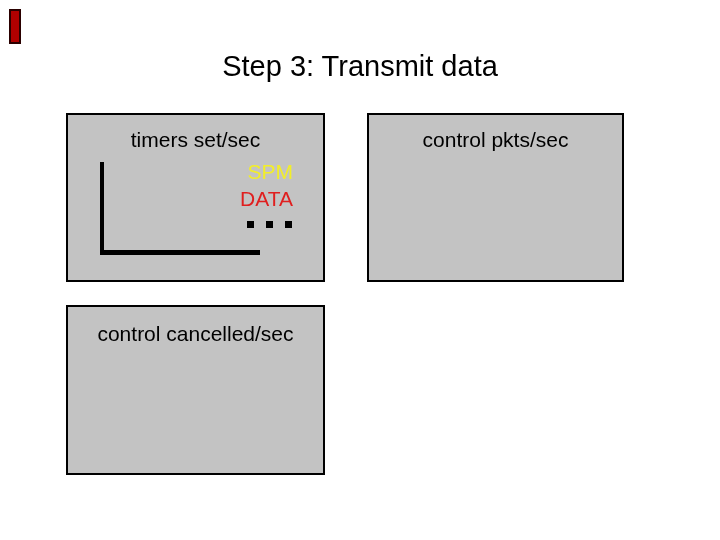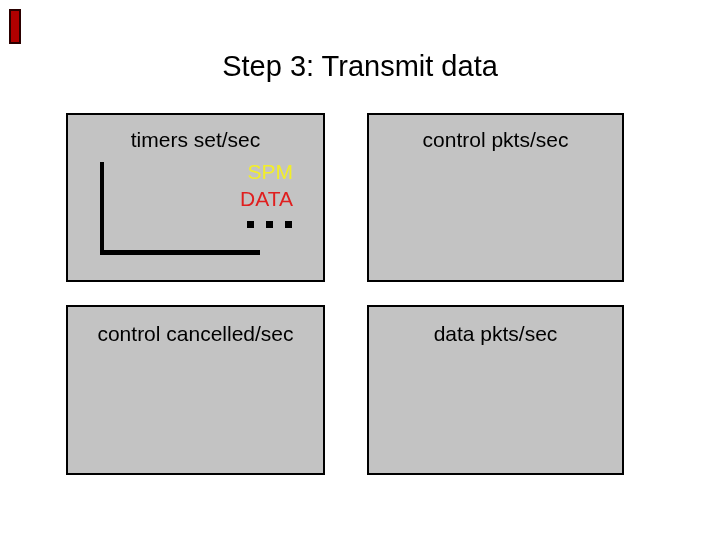--- a/index.html
+++ b/index.html
@@ -99,17 +99,14 @@
       <span class="dot"></span>
       <span class="dot"></span>
       <span class="dot"></span>
     </div>
   </div>
 
   <div class="panel panel-bl">
     <div class="panel-label" style="top:15px">control cancelled/sec</div>
   </div>
 
-  <div class="panel panel-br">
-    <div class="panel-label" style="top:15px">data pkts/sec</div>
-  </div>
 
 </div>
 
 </body></html>

